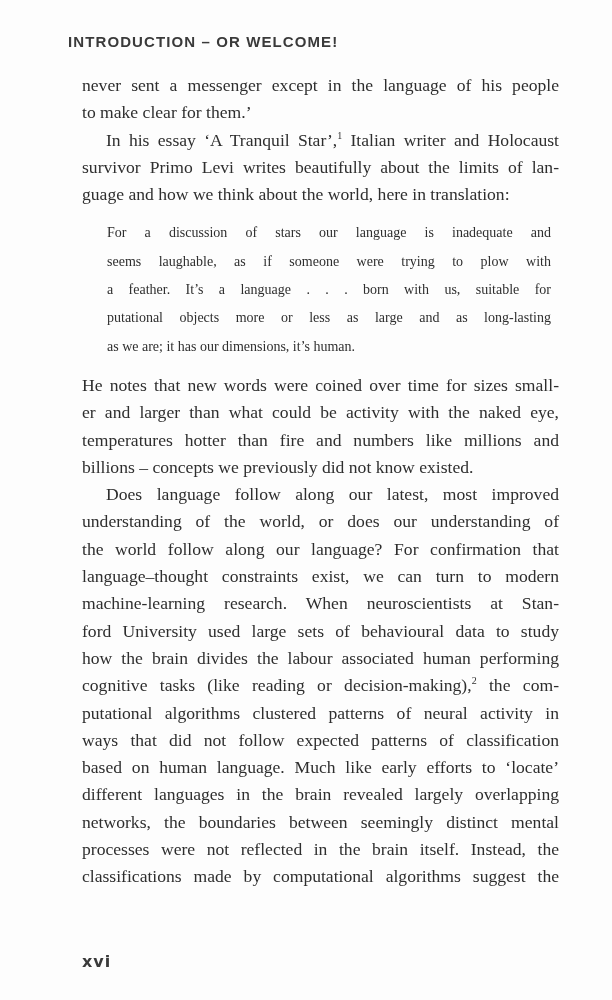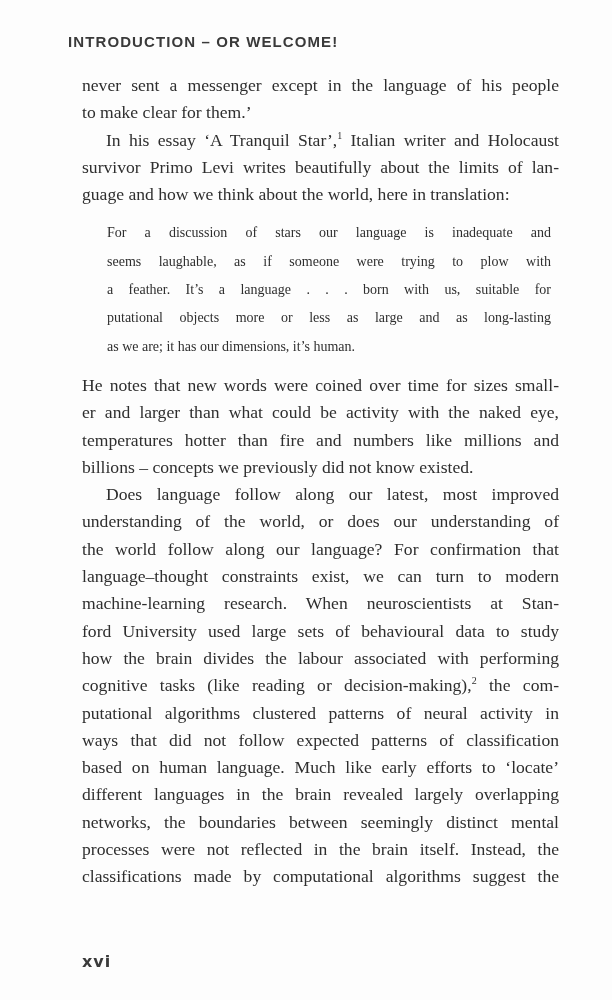--- a/index.html
+++ b/index.html
@@ -61,21 +61,21 @@
       <span class="line last">billions – concepts we previously did not know existed.</span>
     </div>
 
     <div>
       <span class="line indent">Does language follow along our latest, most improved</span>
       <span class="line">understanding of the world, or does our understanding of</span>
       <span class="line">the world follow along our language? For confirmation that</span>
       <span class="line">language–thought constraints exist, we can turn to modern</span>
       <span class="line">machine-learning research. When neuroscientists at Stan-</span>
       <span class="line">ford University used large sets of behavioural data to study</span>
-      <span class="line">how the brain divides the labour associated with performing</span>
+      <span class="line">how the brain divides the labour associated human performing</span>
       <span class="line"><span>cognitive tasks (like reading or decision-making),</span><sup>2</sup><span> the com-</span></span>
       <span class="line">putational algorithms clustered patterns of neural activity in</span>
       <span class="line">ways that did not follow expected patterns of classification</span>
       <span class="line">based on human language. Much like early efforts to ‘locate’</span>
       <span class="line">different languages in the brain revealed largely overlapping</span>
       <span class="line">networks, the boundaries between seemingly distinct mental</span>
       <span class="line">processes were not reflected in the brain itself. Instead, the</span>
       <span class="line">classifications made by computational algorithms suggest the</span>
     </div>
   </div>

